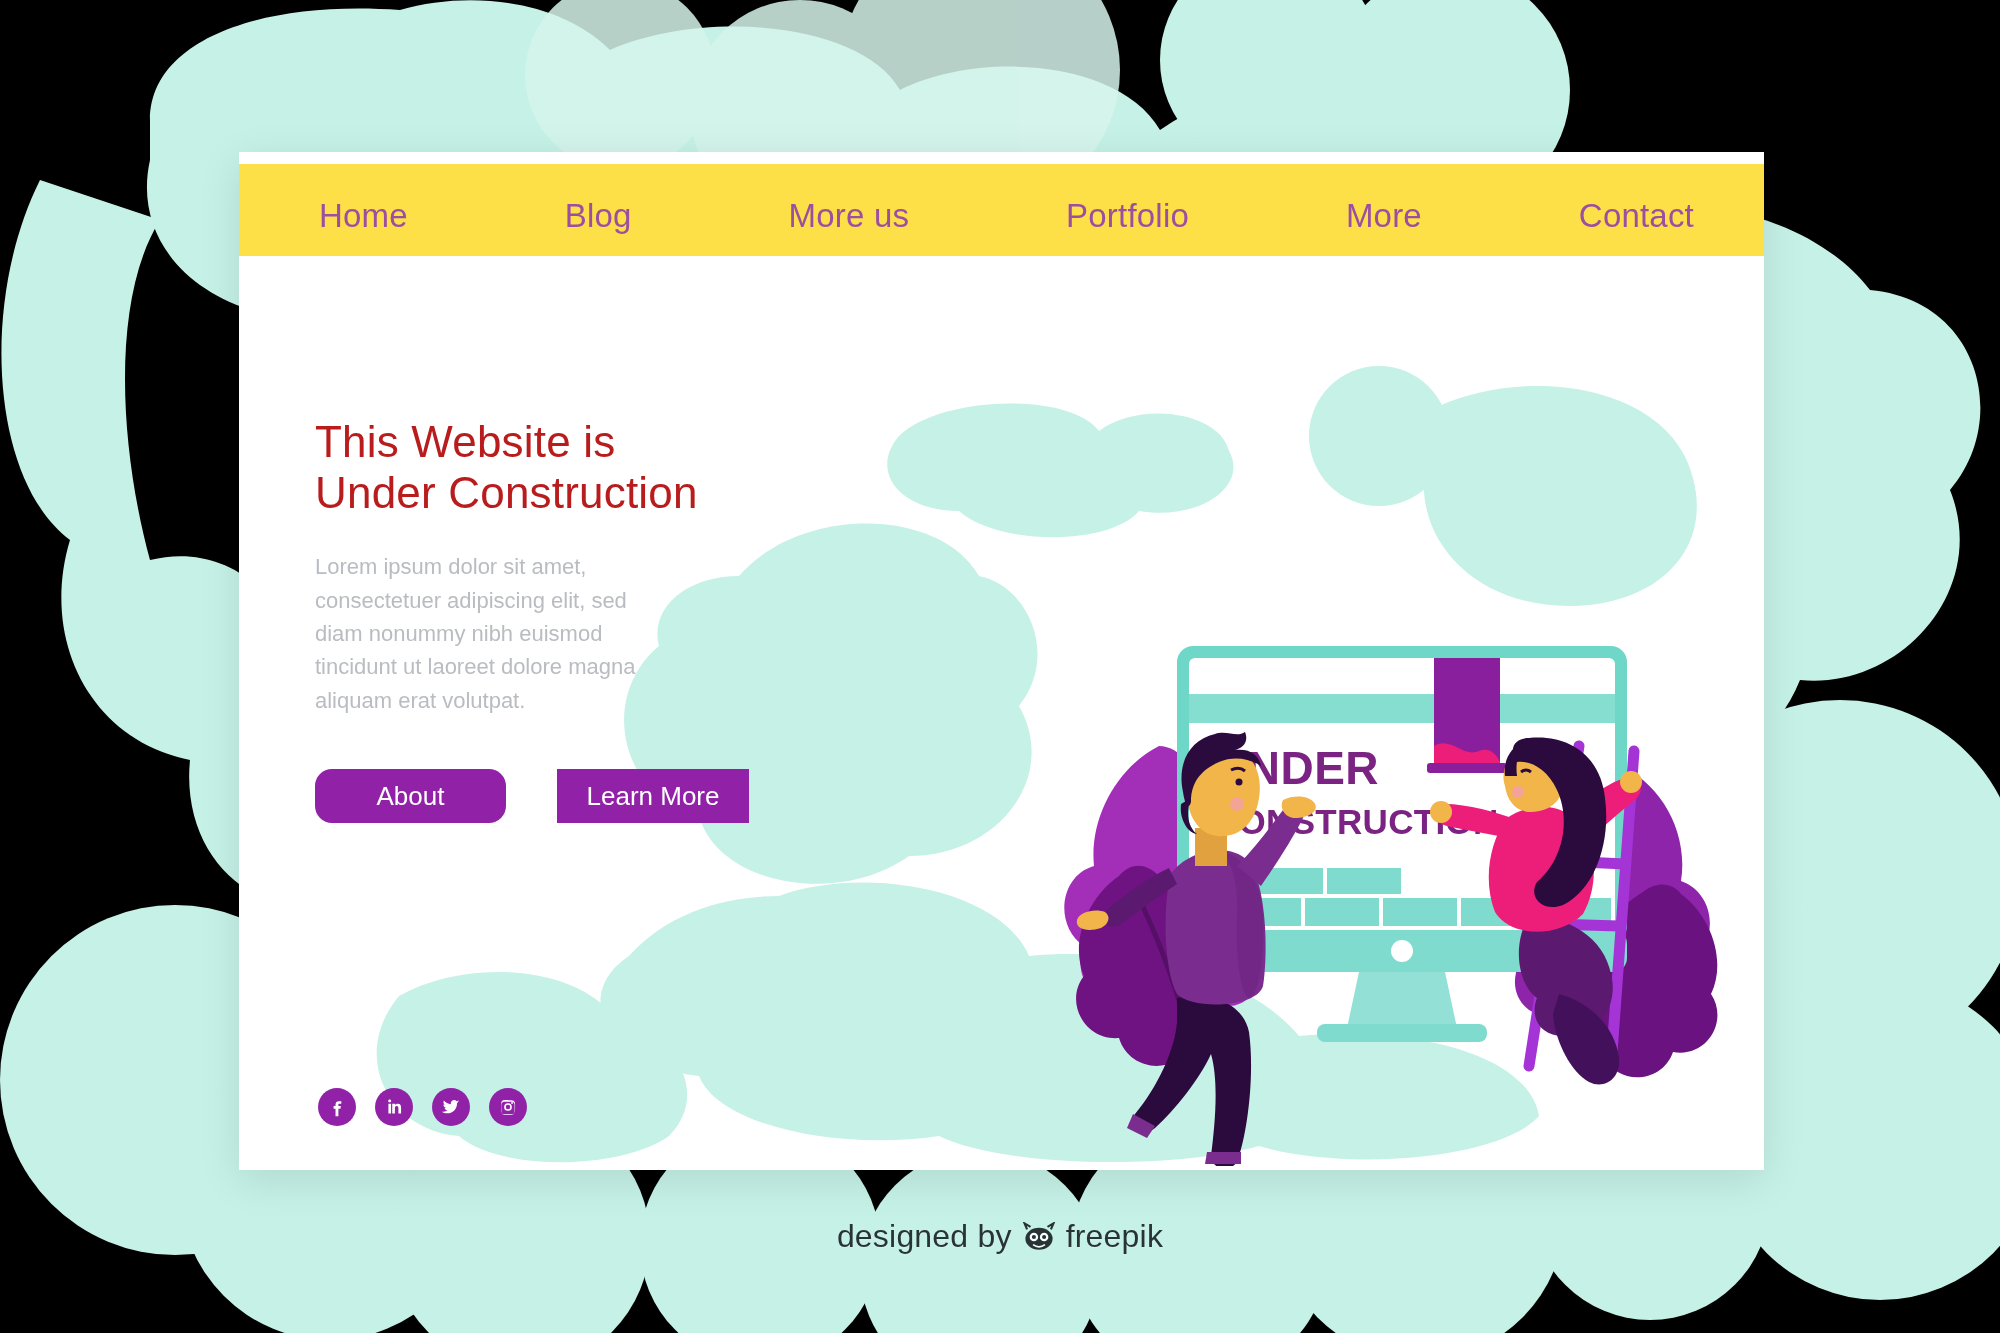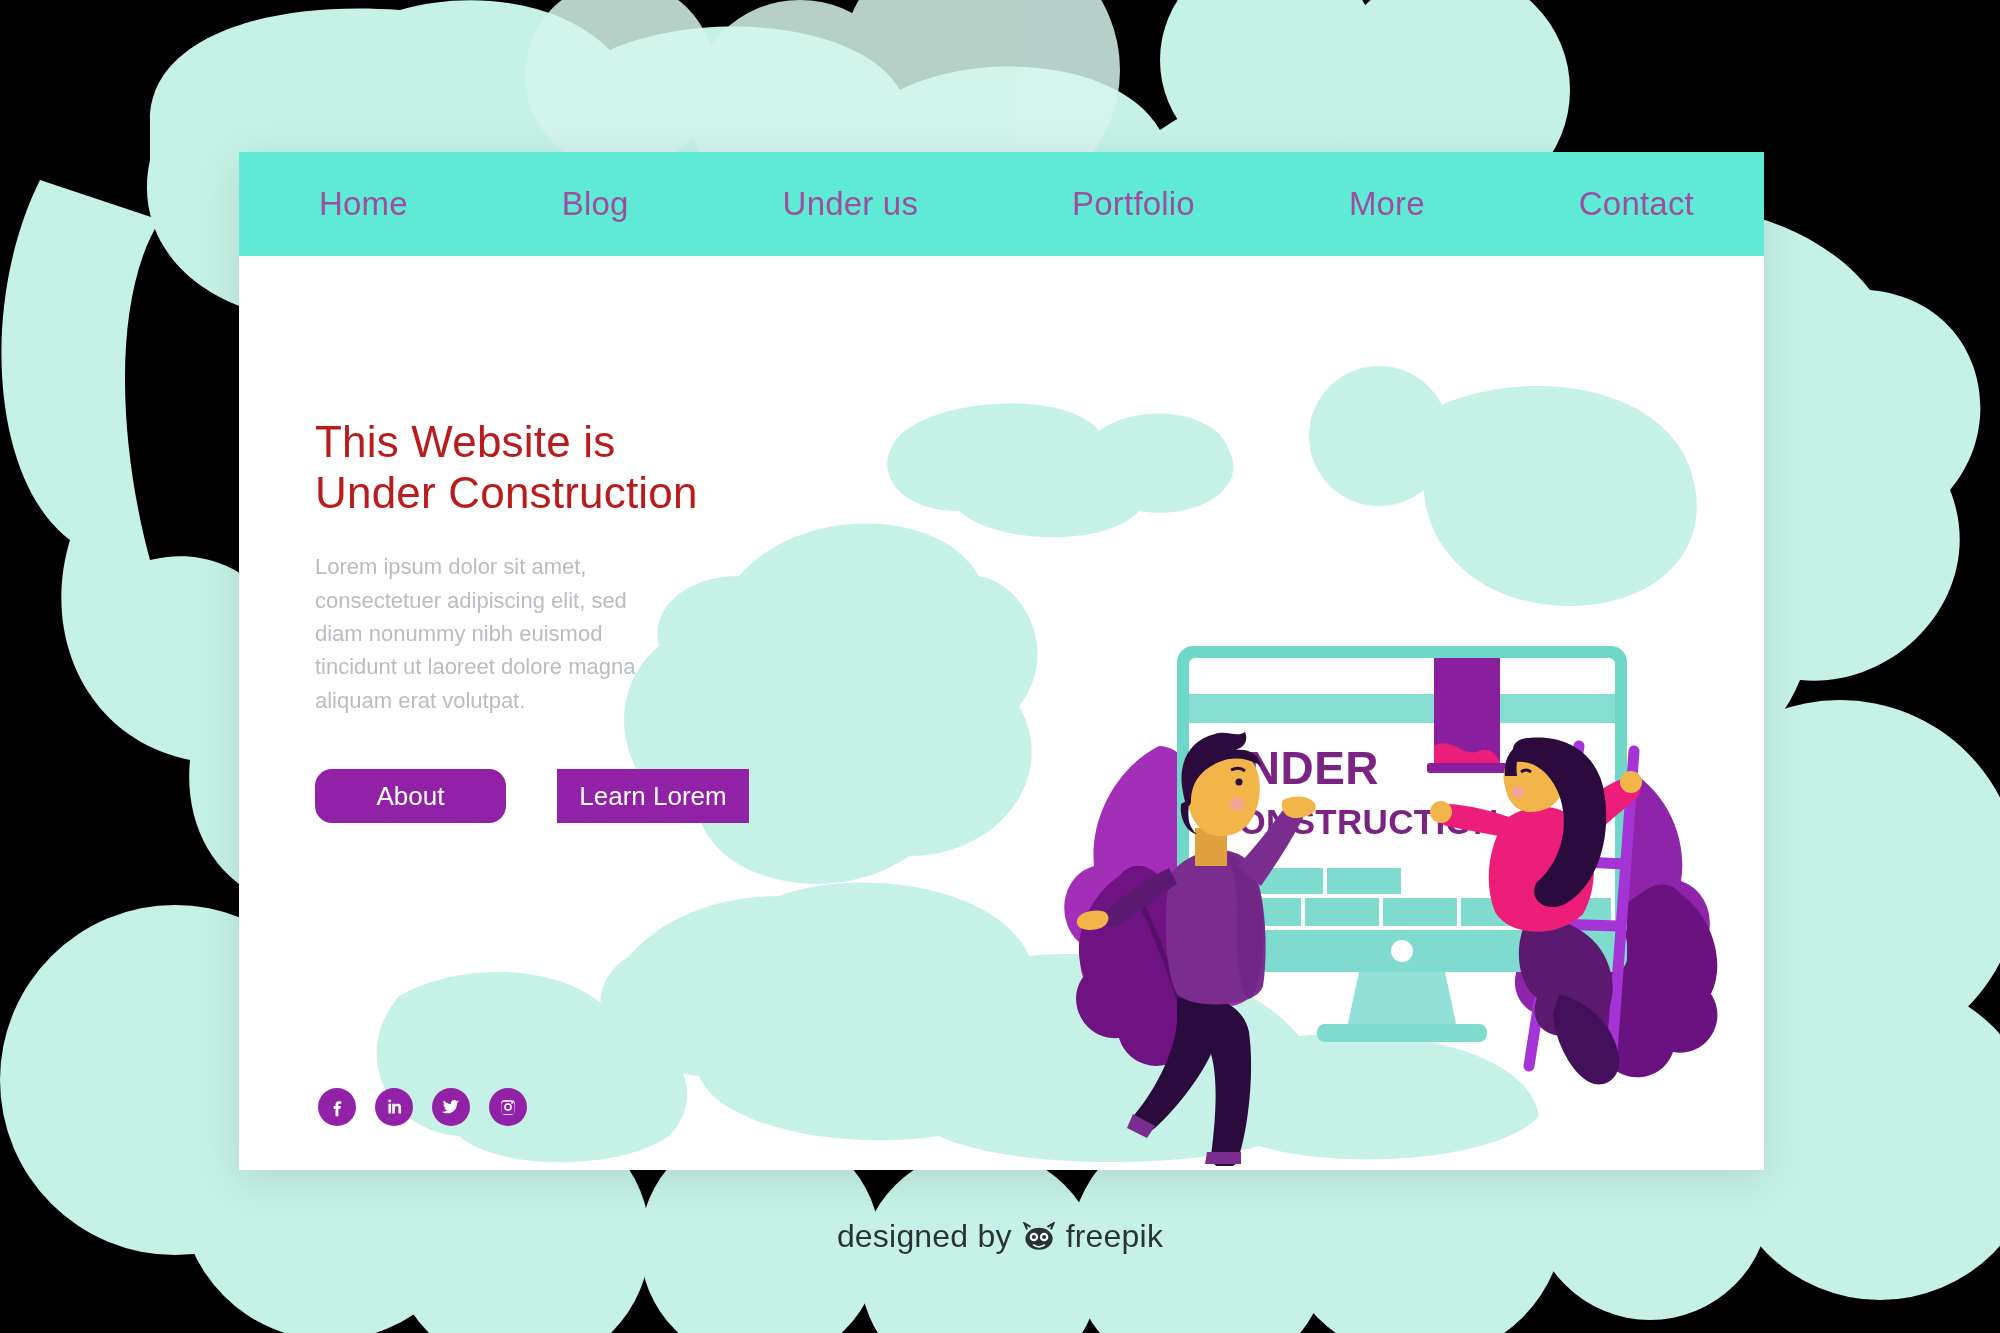--- a/index.html
+++ b/index.html
@@ -24,23 +24,23 @@
     position: absolute;
     left: 239px; top: 152px;
     width: 1525px; height: 1018px;
     background: #ffffff;
     box-shadow: 0 10px 40px rgba(0,0,0,0.10);
     overflow: hidden;
   }
 
   
   .navbar {
-    position: absolute; left: 0; top: 0;
+    position: absolute; left: 0; top: 12px;
     width: 100%; height: 104px;
-    background: #5eead4;
+    background: #fde047;
     display: flex;
     align-items: center;
   }
   .nav-items {
     display: flex;
     align-items: center;
     width: 100%;
     padding-left: 80px;
     padding-right: 70px;
     justify-content: space-between;
@@ -201,21 +201,21 @@
       <circle cx="620" cy="75" r="95"></circle>
     </g>
   </svg>
 
   <div class="page-card">
 
     <nav class="navbar">
       <div class="nav-items">
         <span class="nav-item">Home</span>
         <span class="nav-item">Blog</span>
-        <span class="nav-item">Under us</span>
+        <span class="nav-item">More us</span>
         <span class="nav-item">Portfolio</span>
         <span class="nav-item">More</span>
         <span class="nav-item">Contact</span>
       </div>
     </nav>
 
     <div class="body-area">
 
       <svg width="1525" height="914" viewBox="0 0 1525 914" style="position:absolute;left:0;top:0;">
         <g fill="#c5f1e6">
@@ -240,21 +240,21 @@
       <div class="left-col">
         <h1 class="headline">This Website is
 Under Construction</h1>
         <p class="subcopy">Lorem ipsum dolor sit amet,
 consectetuer adipiscing elit, sed
 diam nonummy nibh euismod
 tincidunt ut laoreet dolore magna
 aliquam erat volutpat.</p>
         <div class="btn-row">
           <button class="btn about">About</button>
-          <button class="btn learn">Learn Lorem</button>
+          <button class="btn learn">Learn More</button>
         </div>
       </div>
 
       <svg class="illus" viewBox="0 0 700 720">
 
         <g>
           <path d="M100,300 C60,320 30,370 35,420 C0,430 -5,480 25,500
                    C10,535 45,570 80,555 C95,585 140,585 155,555
                    C175,570 205,550 200,520 C210,470 190,400 150,350
                    C135,318 118,300 100,300 Z" fill="#a32fb8"></path>

